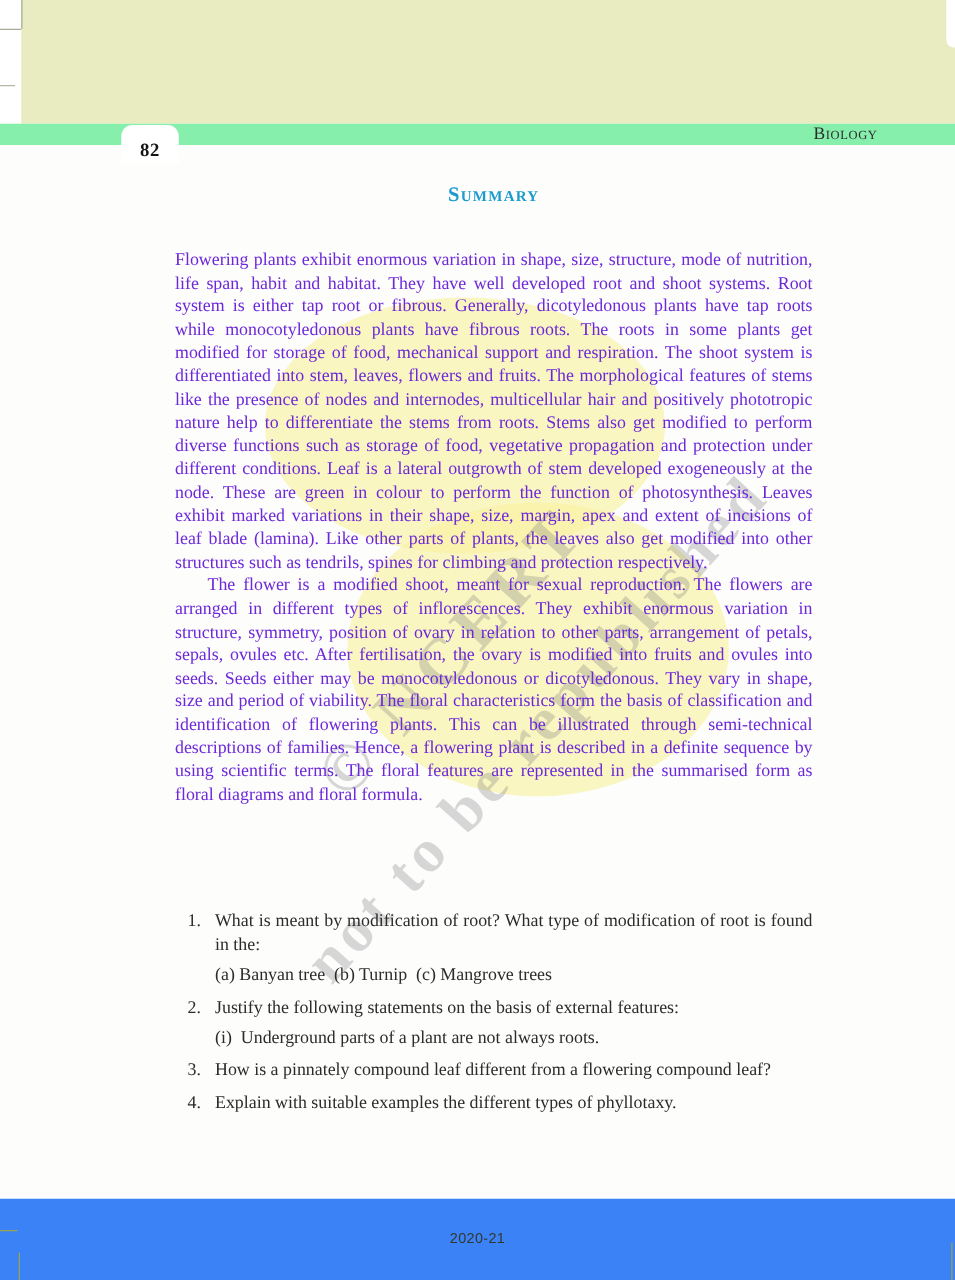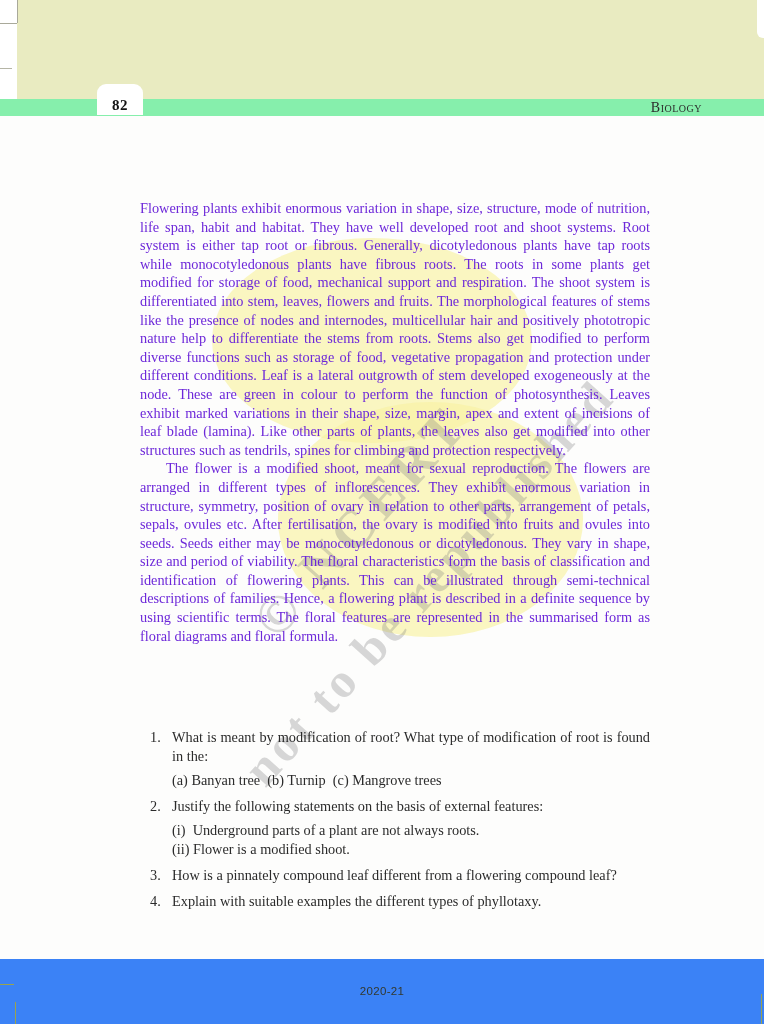--- a/index.html
+++ b/index.html
@@ -18,21 +18,21 @@
   .top-right-sliver { position:absolute; right:0; top:0; width:7px; height:38px; background:#ffffff; border-radius:0 0 0 6px; }
 
   
   .header-band {
     position:absolute; top:99px; left:0; width:764px; height:17px; background:#86efac;
     display:flex; align-items:center; justify-content:flex-end;
     padding-right:62px; box-sizing:border-box;
   }
   .book-title { font-variant:small-caps; font-size:14px; color:#2c2c2c; letter-spacing:0.5px; }
   .page-tab {
-    position:absolute; top:84px; left:97px; width:46px; height:31px; background:#ffffff;
+    position:absolute; top:100px; left:97px; width:46px; height:31px; background:#ffffff;
     border-radius:9px 9px 0 0; display:flex; align-items:flex-end; justify-content:center; z-index:4;
   }
   .page-number { font-weight:bold; font-size:15px; color:#141414; padding-bottom:1px; letter-spacing:0.5px; }
 
   
   .blob { position:absolute; border-radius:50%; background:rgba(247,241,165,0.68); z-index:1; }
   .blob-1 { left:212px; top:238px; width:320px; height:205px; }
   .blob-2 { left:278px; top:402px; width:305px; height:235px; }
   .watermark {
     position:absolute; left:55px; top:460px; width:680px; text-align:center;
@@ -102,20 +102,21 @@
     <span class="page-number">82</span>
   </div>
 
   <div class="blob blob-1"></div>
   <div class="blob blob-2"></div>
   <div class="watermark">
     <div class="watermark-line1">© NCERT</div>
     <div class="watermark-line2">not to be republished</div>
   </div>
 
+  <h2 class="section-heading summary-heading">Summary</h2>
 
   <div class="summary-text">
     <p>Flowering plants exhibit enormous variation in shape, size, structure, mode of nutrition, life span, habit and habitat. They have well developed root and shoot systems. Root system is either tap root or fibrous. Generally, dicotyledonous plants have tap roots while monocotyledonous plants have fibrous roots. The roots in some plants get modified for storage of food, mechanical support and respiration. The shoot system is differentiated into stem, leaves, flowers and fruits. The morphological features of stems like the presence of nodes and internodes, multicellular hair and positively phototropic nature help to differentiate the stems from roots. Stems also get modified to perform diverse functions such as storage of food, vegetative propagation and protection under different conditions. Leaf is a lateral outgrowth of stem developed exogeneously at the node. These are green in colour to perform the function of photosynthesis. Leaves exhibit marked variations in their shape, size, margin, apex and extent of incisions of leaf blade (lamina). Like other parts of plants, the leaves also get modified into other structures such as tendrils, spines for climbing and protection respectively.</p>
     <p class="indented">The flower is a modified shoot, meant for sexual reproduction. The flowers are arranged in different types of inflorescences. They exhibit enormous variation in structure, symmetry, position of ovary in relation to other parts, arrangement of petals, sepals, ovules etc. After fertilisation, the ovary is modified into fruits and ovules into seeds. Seeds either may be monocotyledonous or dicotyledonous. They vary in shape, size and period of viability. The floral characteristics form the basis of classification and identification of flowering plants. This can be illustrated through semi-technical descriptions of families. Hence, a flowering plant is described in a definite sequence by using scientific terms. The floral features are represented in the summarised form as floral diagrams and floral formula.</p>
   </div>
 
 
   <div class="exercise-list">
 
     <div class="ex-item">
@@ -124,21 +125,20 @@
         <div class="ex-text">What is meant by modification of root? What type of modification of root is found in the:</div>
         <div class="ex-sub">(a) Banyan tree  (b) Turnip  (c) Mangrove trees</div>
       </div>
     </div>
 
     <div class="ex-item">
       <div class="ex-num">2.</div>
       <div class="ex-body">
         <div class="ex-text">Justify the following statements on the basis of external features:</div>
         <div class="ex-sub">(i)  Underground parts of a plant are not always roots.</div>
-        <div class="ex-sub">(ii) Flower is a modified shoot.</div>
       </div>
     </div>
 
     <div class="ex-item">
       <div class="ex-num">3.</div>
       <div class="ex-body">
         <div class="ex-text">How is a pinnately compound leaf different from a flowering compound leaf?</div>
       </div>
     </div>
 

